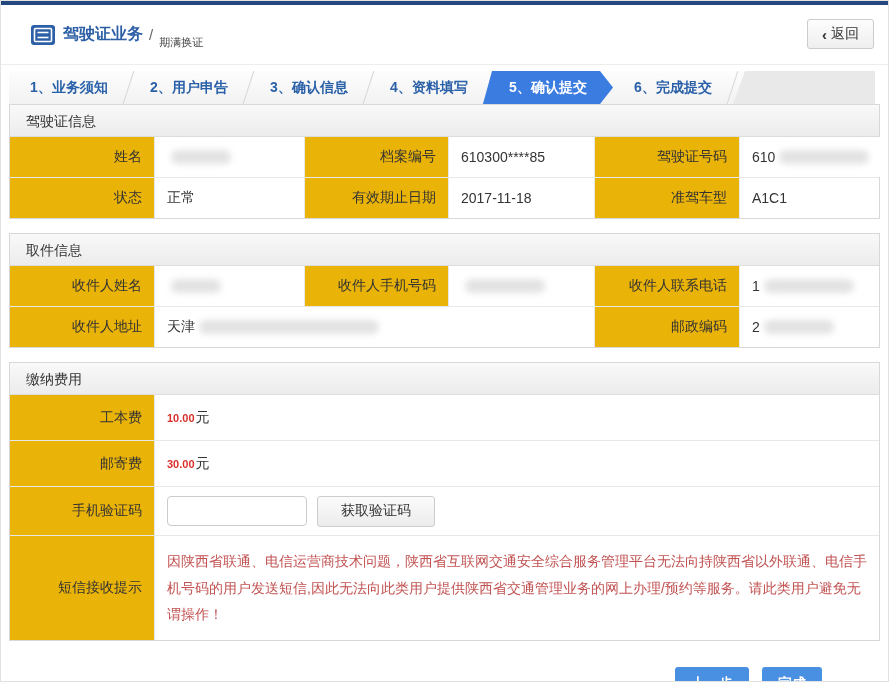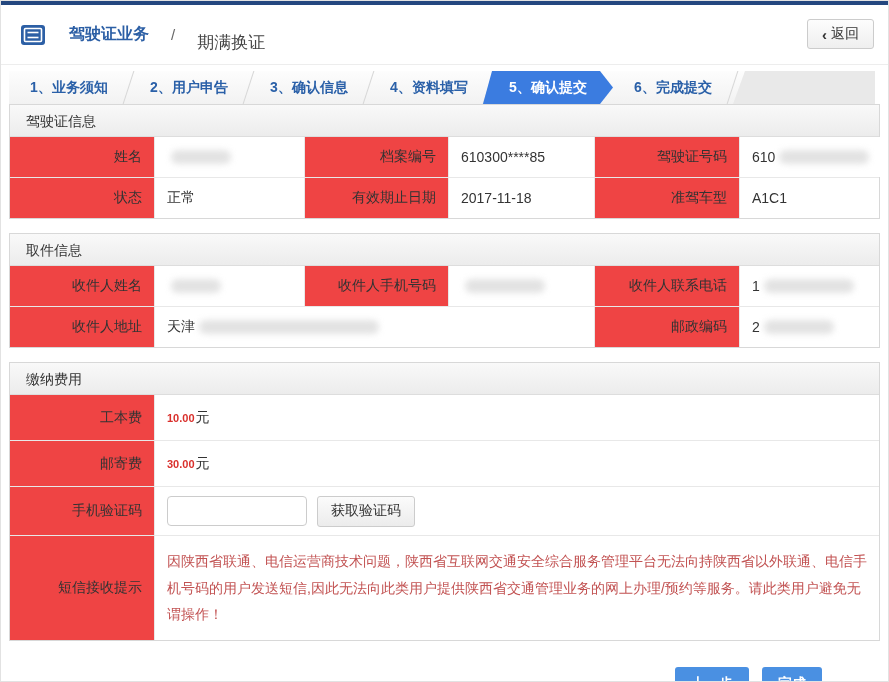--- a/index.html
+++ b/index.html
@@ -5,25 +5,25 @@
   * { margin:0; padding:0; box-sizing:border-box; }
   html,body { width:889px; height:682px; }
   body {
     font-family: "Liberation Sans", "DejaVu Sans", sans-serif;
     background:#fff; color:#333; font-size:14px;
     border:1px solid #e2e2e2; overflow:hidden;
   }
   .top-accent { height:4px; background:#24477f; }
 
   
-  .page-header { position:relative; height:60px; border-bottom:1px solid #ededed; padding:0 20px; display:flex; align-items:center;gap:16px; }
+  .page-header { position:relative; height:60px; border-bottom:1px solid #ededed; padding:0 30px; display:flex; align-items:center; }
   .hdr-icon { width:24px; height:20px; margin-right:8px; flex:0 0 auto; }
   .page-title { color:#2c5fa5; font-size:16px; font-weight:bold; }
   .crumb-sep { color:#666; margin:0 6px; font-size:15px; }
-  .page-subtitle { color:#444; font-size:17px;margin-top:16px; }
+  .page-subtitle { color:#444; font-size:11px;margin-top:16px; }
   .back-btn {
     position:absolute; right:14px; top:14px;
     padding:5px 14px; font-size:14px; color:#333; cursor:pointer;
     background:linear-gradient(#fdfdfd,#efefef); border:1px solid #ccc; border-radius:3px;
     display:flex; align-items:center; gap:4px;
   }
   .back-chevron { font-weight:bold; font-size:15px; line-height:1; }
 
   
   .tabs { display:flex; height:33px; margin:6px 13px 0 8px; background:linear-gradient(#fdfdfd,#f2f2f2); overflow:hidden; }
@@ -44,36 +44,36 @@
   .section-header {
     height:32px; line-height:32px; padding-left:16px; font-weight:normal; font-size:14px; color:#333;
     background:linear-gradient(#f9f9f9,#ececec); border-bottom:1px solid #ddd;
   }
   .grid-row { display:grid; border-bottom:1px solid #e8e8e8; }
   .grid-row:last-child { border-bottom:none; }
   .r6 { grid-template-columns:144px 150px 144px 146px 145px 1fr; }
   .r4 { grid-template-columns:144px 440px 145px 1fr; }
   .r2 { grid-template-columns:144px 1fr; }
   .cell { display:flex; align-items:center; min-height:40px; padding:0 12px; font-size:14px; }
-  .lbl { background:#ef4444; justify-content:flex-end; text-align:right; color:#333; border-left:1px solid #e8e8e8; }
+  .lbl { background:#eab308; justify-content:flex-end; text-align:right; color:#333; border-left:1px solid #e8e8e8; }
   .lbl:first-child { border-left:none; }
   .val { background:#fff; color:#333; border-left:1px solid #e8e8e8; }
 
   .blob { display:inline-block; height:14px; border-radius:7px; background:#d9d9d9; filter:blur(3px); opacity:.75; vertical-align:middle; margin-left:4px; }
   .blob.w50{width:50px} .blob.w60{width:60px} .blob.w70{width:70px} .blob.w80{width:80px}
   .blob.w90{width:90px} .blob.w180{width:180px}
 
   
   .fee-cell { min-height:45px; }
   .fee-amount { color:#d9302c; font-weight:bold; font-size:11px; }
   .fee-unit { font-size:14px; color:#333; margin-left:1px; }
 
   .captcha-cell { min-height:48px; gap:10px; }
   .sms-input { width:140px; height:30px; border:1px solid #ccc; border-radius:4px; padding:0 8px; font-size:14px; outline:none; }
-  .get-code-btn { height:31px; padding:0 13px; font-size:14px; color:#333; background:linear-gradient(#fbfbfb,#ececec); border:1px solid #ccc; border-radius:3px; cursor:pointer; }
+  .get-code-btn { height:31px; padding:0 23px; font-size:14px; color:#333; background:linear-gradient(#fbfbfb,#ececec); border:1px solid #ccc; border-radius:3px; cursor:pointer; }
 
   .notice-row .lbl { align-items:center; }
   .notice-cell { min-height:70px; padding:12px; align-items:flex-start; }
   .notice-text { color:#c25252; font-size:14px; line-height:1.9; }
 
   
   .actions { display:flex; justify-content:flex-end; gap:13px; padding:12px 66px 0 0; }
   .btn-blue { background:#4a90e2; color:#fff; border:none; border-radius:3px; font-size:14px; font-weight:bold; padding:8px 16px; cursor:pointer; font-family:inherit; }
 </style>
 </head>

